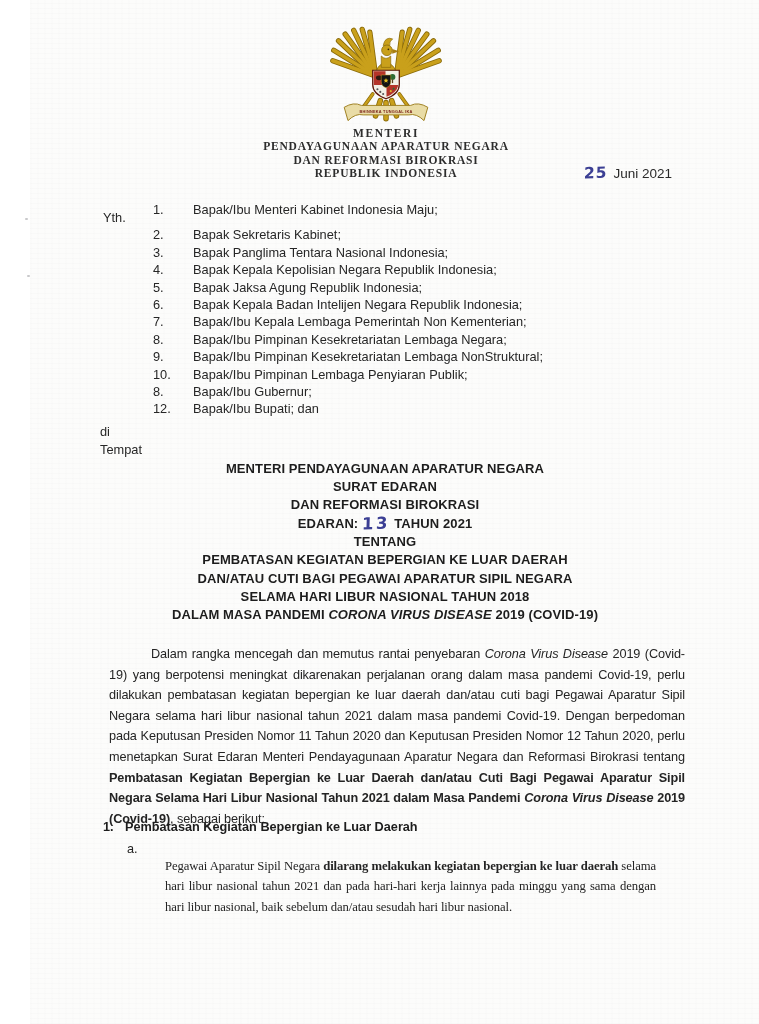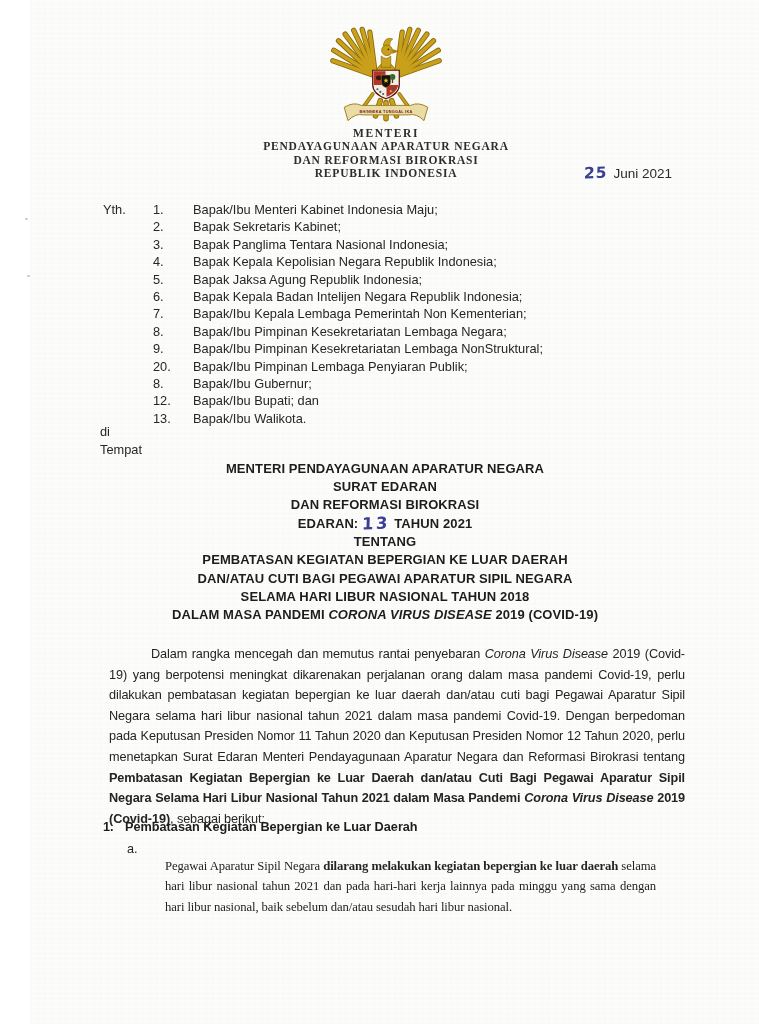--- a/index.html
+++ b/index.html
@@ -35,21 +35,21 @@
   .handwritten{
     color:#3b3f94;font-weight:700;display:inline-block;
     transform:skewX(-4deg) rotate(-2deg);
     font-family:"DejaVu Sans",sans-serif;
   }
   .hand-day{font-size:15.5px;margin-right:6px;letter-spacing:1px;}
   .hand-nomor{font-size:16.5px;margin:0 4px;letter-spacing:2.5px;position:relative;top:1px;}
 
   .recipients{position:absolute;top:201px;left:103px;width:566px;font-size:12.8px;line-height:17.4px;color:#262626;}
   .rc-row{display:flex;}
-  .rc-yth{width:50px;flex:none;}
+  .rc-yth{width:50px;flex:none;margin-top:8px;}
   .rc-num{width:40px;flex:none;}
   .rc-txt{flex:1;}
 
   .location{position:absolute;top:423px;left:100px;font-size:12.8px;line-height:17.5px;color:#262626;}
 
   .title-block{
     position:absolute;top:460px;left:97px;width:576px;text-align:center;
     font-weight:bold;font-size:13px;line-height:18.1px;color:#1d1d1d;letter-spacing:0.1px;
   }
 
@@ -219,37 +219,32 @@
         <span class="rc-num">8.</span>
         <span class="rc-txt">Bapak/Ibu Pimpinan Kesekretariatan Lembaga Negara;</span>
       </div>
     <div class="rc-row">
         <span class="rc-yth"></span>
         <span class="rc-num">9.</span>
         <span class="rc-txt">Bapak/Ibu Pimpinan Kesekretariatan Lembaga NonStruktural;</span>
       </div>
     <div class="rc-row">
         <span class="rc-yth"></span>
-        <span class="rc-num">20.</span>
+        <span class="rc-num">10.</span>
         <span class="rc-txt">Bapak/Ibu Pimpinan Lembaga Penyiaran Publik;</span>
       </div>
     <div class="rc-row">
         <span class="rc-yth"></span>
         <span class="rc-num">8.</span>
         <span class="rc-txt">Bapak/Ibu Gubernur;</span>
       </div>
     <div class="rc-row">
         <span class="rc-yth"></span>
         <span class="rc-num">12.</span>
         <span class="rc-txt">Bapak/Ibu Bupati; dan</span>
-      </div>
-    <div class="rc-row">
-        <span class="rc-yth"></span>
-        <span class="rc-num">13.</span>
-        <span class="rc-txt">Bapak/Ibu Walikota.</span>
       </div>
   </div>
 
   <div class="location">
     <div>di</div>
     <div>Tempat</div>
   </div>
 
   <div class="title-block">
     <div>MENTERI PENDAYAGUNAAN APARATUR NEGARA</div>

